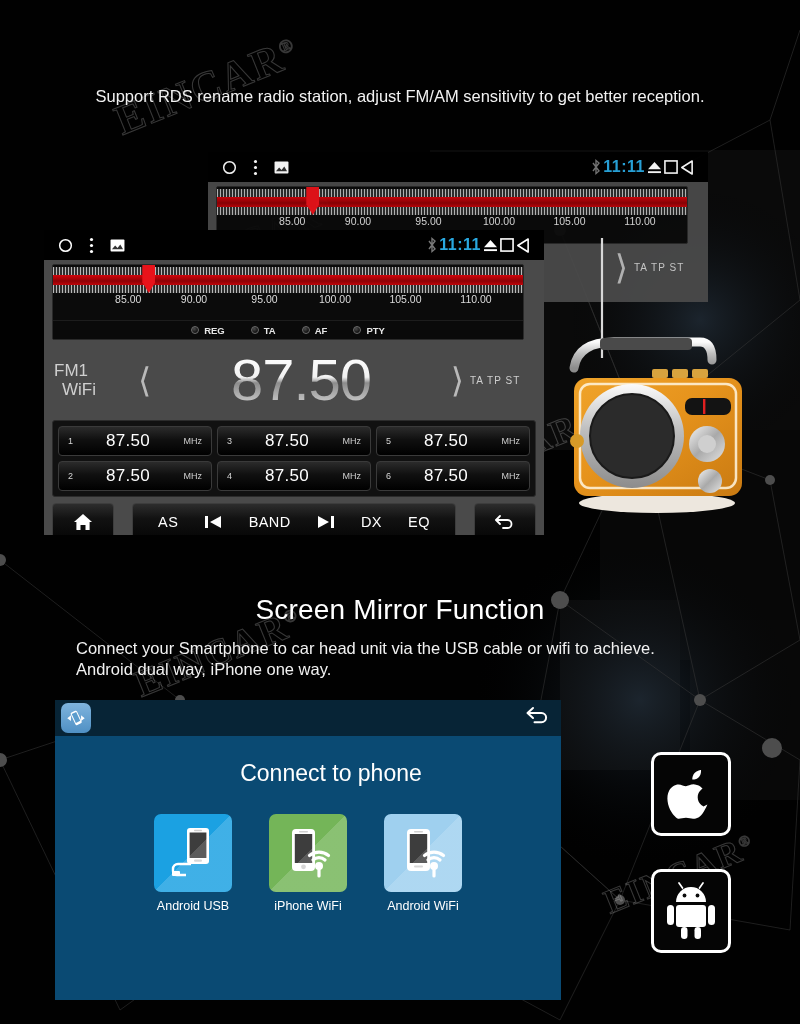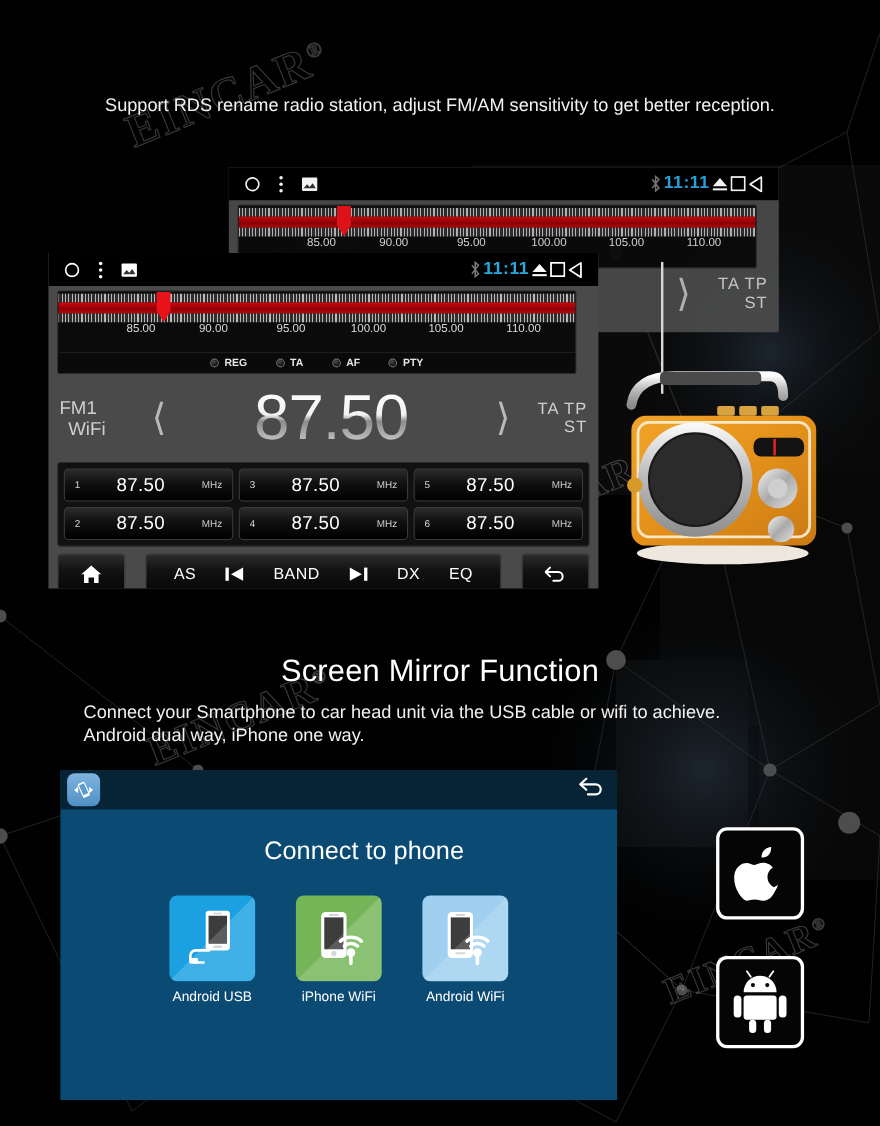--- a/index.html
+++ b/index.html
@@ -130,21 +130,21 @@
   .band-box .b2 { padding-left: 8px; }
   .chev { color:#b9b9b9; font-size: 34px; font-weight:300; line-height:1; padding:0 6px;}
   .freq-big {
     flex: 1; text-align:center;
     font-size: 58px; font-weight: 400; letter-spacing: -1px;
     background: linear-gradient(to bottom, #ffffff 0%, #f2f2f2 45%, #8c8c8c 55%, #d9d9d9 100%);
     -webkit-background-clip: text; background-clip: text;
     color: transparent;
     line-height: 58px;
   }
-  .ta-tp-st { width: 64px; text-align:right; color:#cfcfcf; font-size: 15px; letter-spacing: 1px;}
+  .ta-tp-st { width: 64px; text-align:left; color:#cfcfcf; font-size: 10px; letter-spacing: 1px;}
 
   
   .presets {
     margin: 0 8px;
     background: #111;
     border: 1px solid #2b2b2b;
     border-radius: 3px;
     padding: 5px;
     display: grid;
     grid-template-columns: repeat(3, 1fr);

